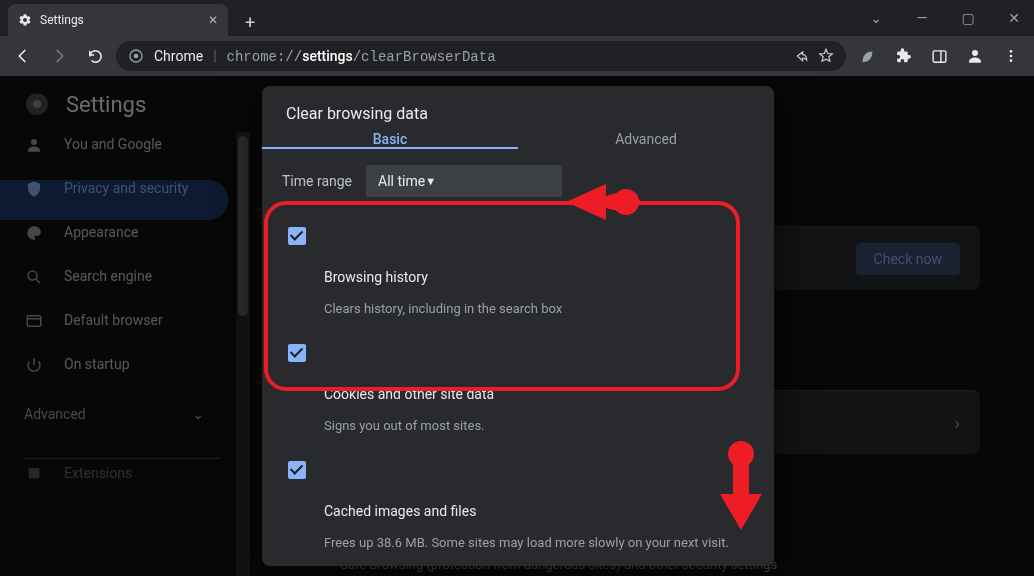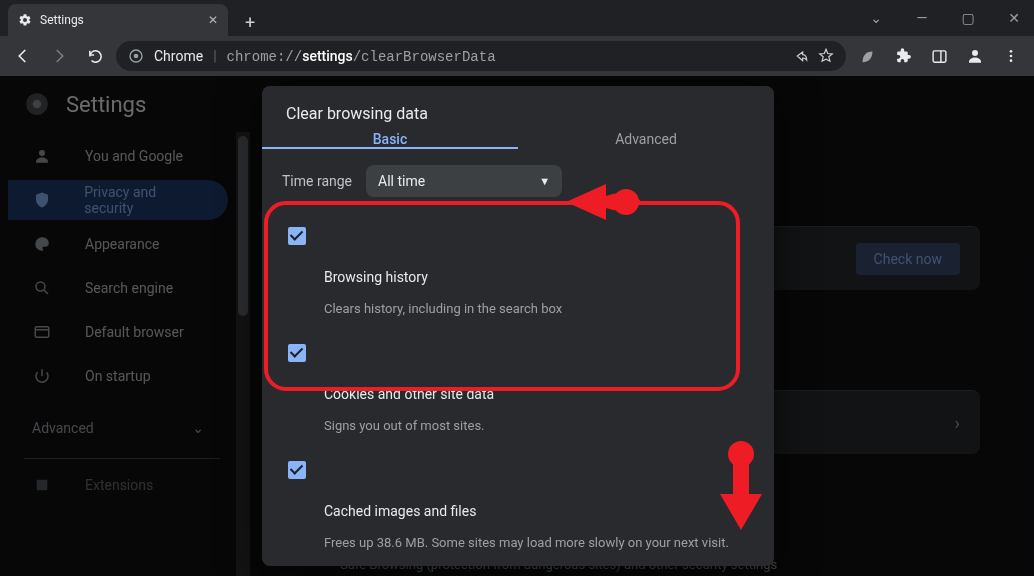--- a/index.html
+++ b/index.html
@@ -99,28 +99,28 @@
     font-size: 22px;
     z-index: 1;
   }
   
   .sidebar {
     position: absolute; left: 0; top: 56px;
     width: 236px;
     z-index: 1;
   }
   .side-item {
-    display: flex; align-items: center;
-    gap: 33px;
+    display: flex; align-items: flex-start;
+    gap: 20px;
     height: 40px;
     padding: 0 24px;
     color: #bdc1c6;
     font-size: 14px;
     border-radius: 0 20px 20px 0;
-    margin: 4px 8px 4px 8px;
+    margin: 4px 8px 4px 0;
   }
   .side-item.active {
     background: #1f3a6a;
     color: #8ab4f8;
   }
   .side-item.advanced {
     color: #9aa0a6;
     justify-content: flex-start;
     margin-top: 10px;
     height: 44px;
@@ -203,26 +203,25 @@
     position: relative;
   }
   .timerow {
     display: flex; align-items: center; gap: 14px;
     font-size: 14px; color: #bdc1c6;
     margin-bottom: 18px;
   }
   .select {
     background: #3c4043;
     height: 32px; width: 196px;
-    border-radius: 8px;
+    border-radius: 1px;
     display: flex; align-items: center;
     padding: 2px 12px;
     color: #e8eaed;
     font-size: 14px;
-    justify-content: space-between;
   }
   .checkrow {
     display: flex; gap: 18px;
     padding: 10px 0 16px 6px;
     align-items: flex-start;
   }
   .cbox {
     width: 18px; height: 18px;
     background: #8ab4f8;
     border-radius: 2px;

